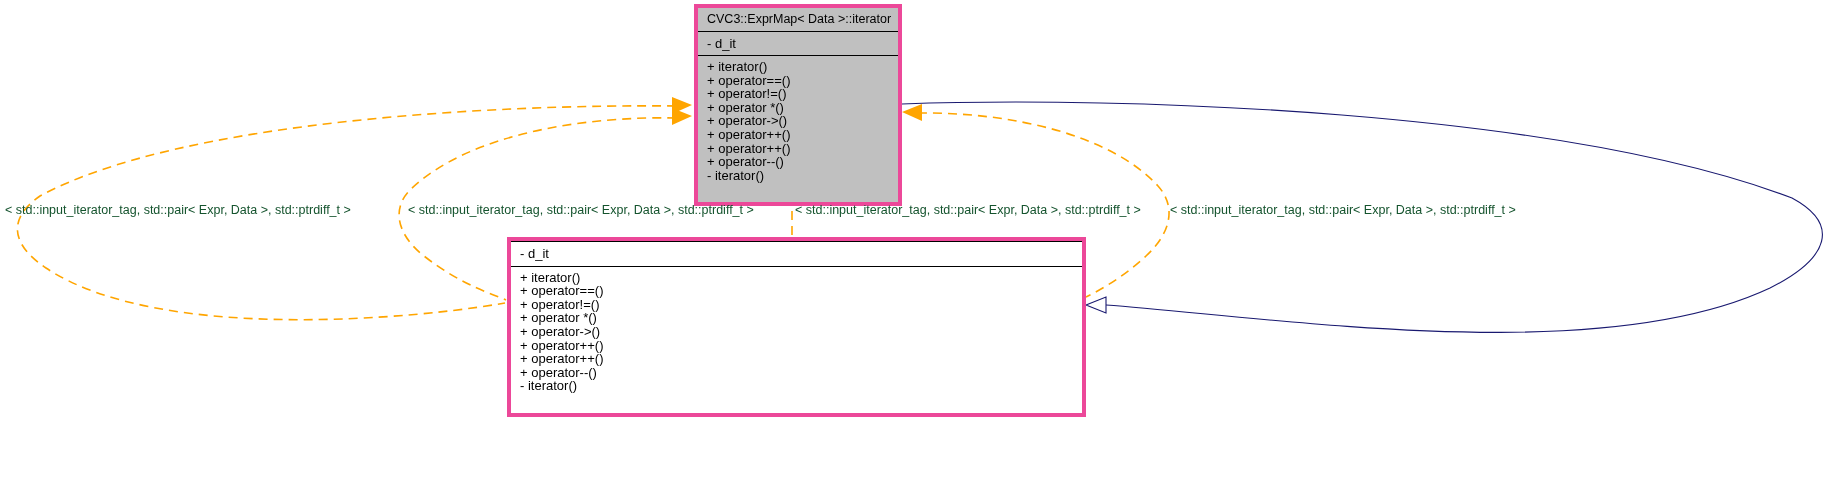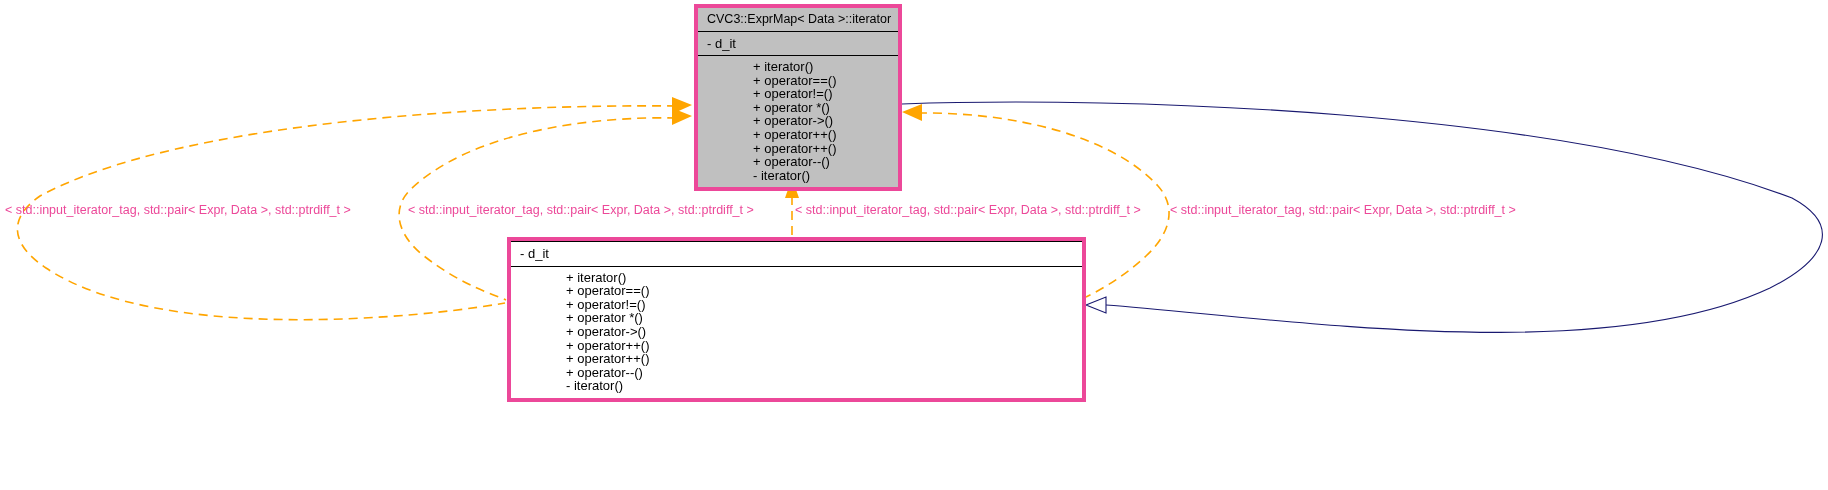--- a/index.html
+++ b/index.html
@@ -42,34 +42,33 @@
     font-size: 12.5px;
   }
   .uml-sep {
     height: 0;
     border-top: 1px solid #000000;
   }
   .uml-attrs {
     padding: 5px 8px 5px 9px;
   }
   .uml-ops {
-    padding: 4px 8px 5px 9px;
-    margin-left: 46px;
+    padding: 4px 8px 20px 9px;
   }
   .uml-row {
     white-space: nowrap;
     font-size: 13px;
     line-height: 13.6px;
     padding: 0;
   }
   .edge-label {
     position: absolute;
     white-space: nowrap;
     font-size: 12.5px;
-    color: #ec4899;
+    color: #14532d;
     background: transparent;
   }
 </style>
 </head>
 <body>
 
 <div id="canvas">
 
   <svg class="edges" viewBox="0 0 1828 490" xmlns="http://www.w3.org/2000/svg">
 

